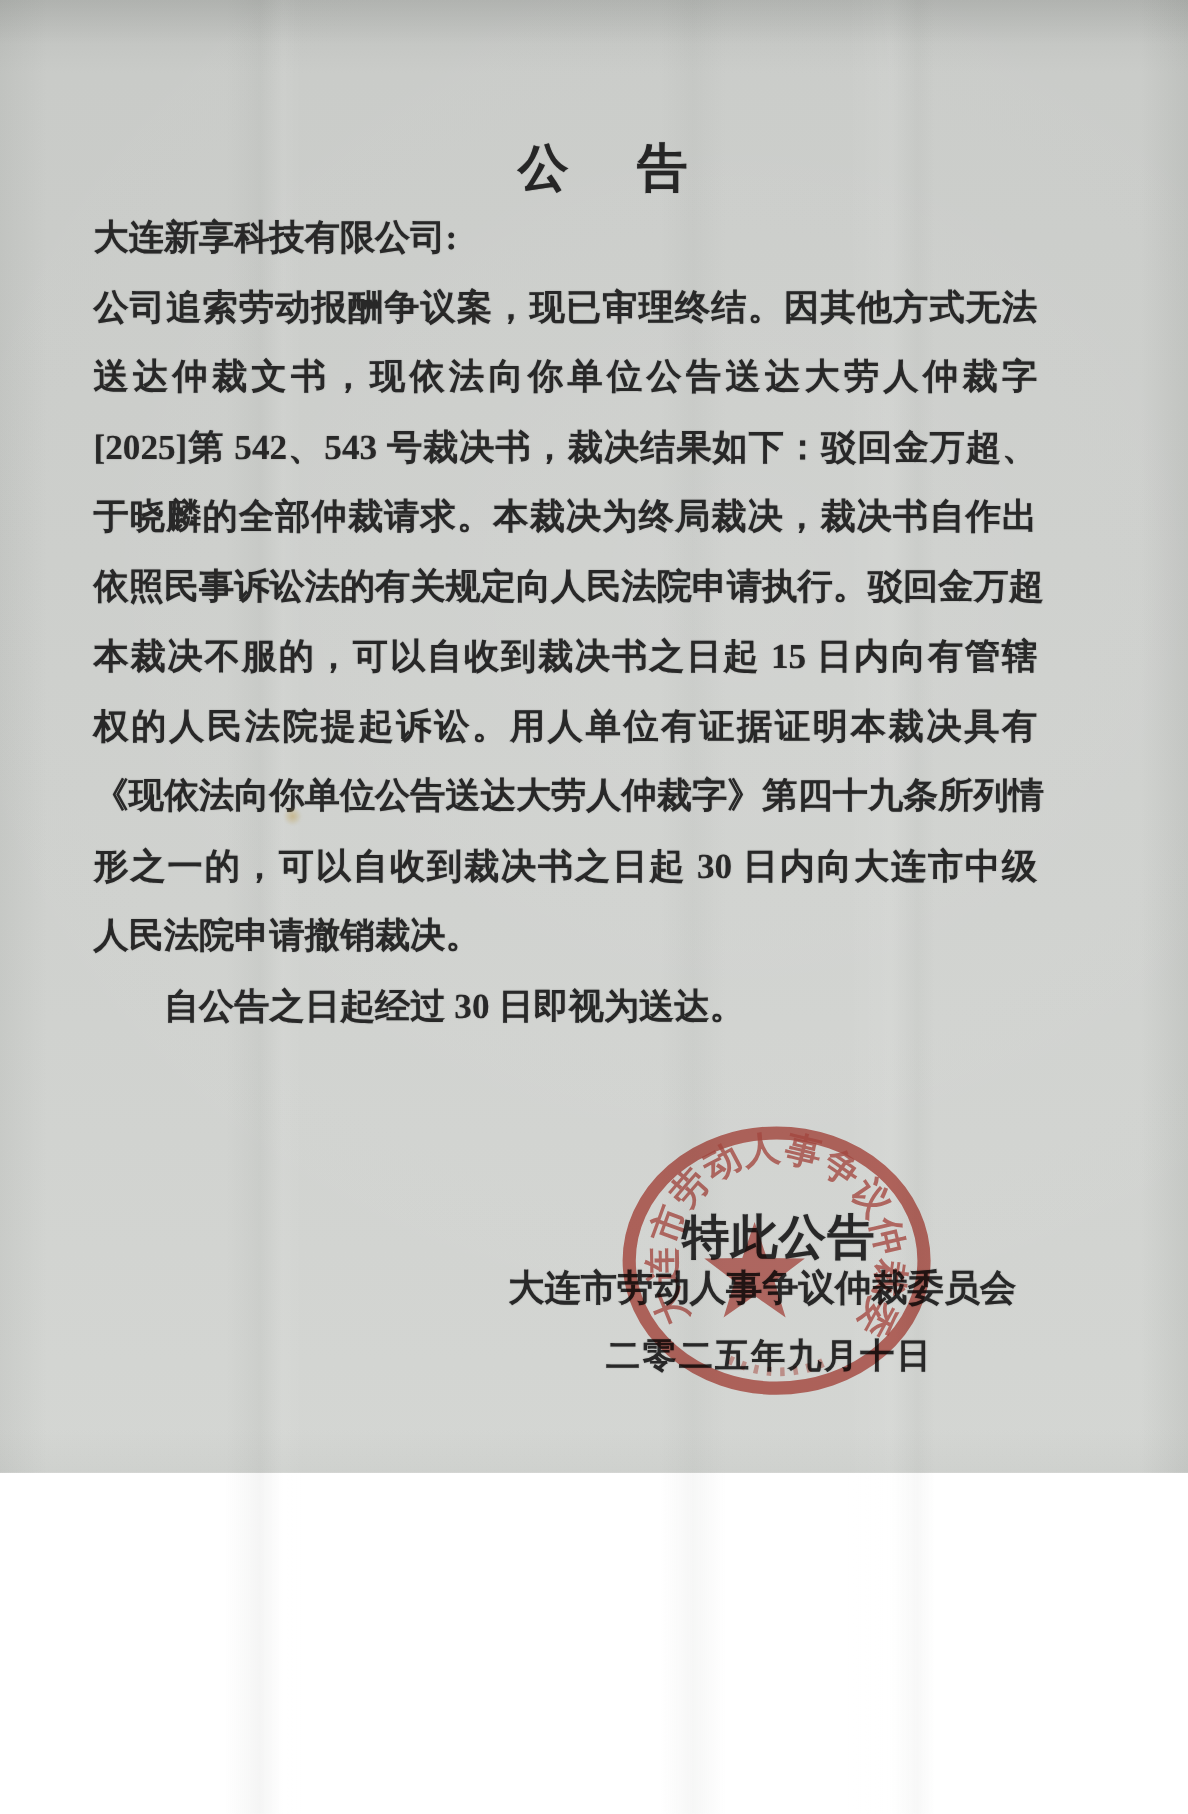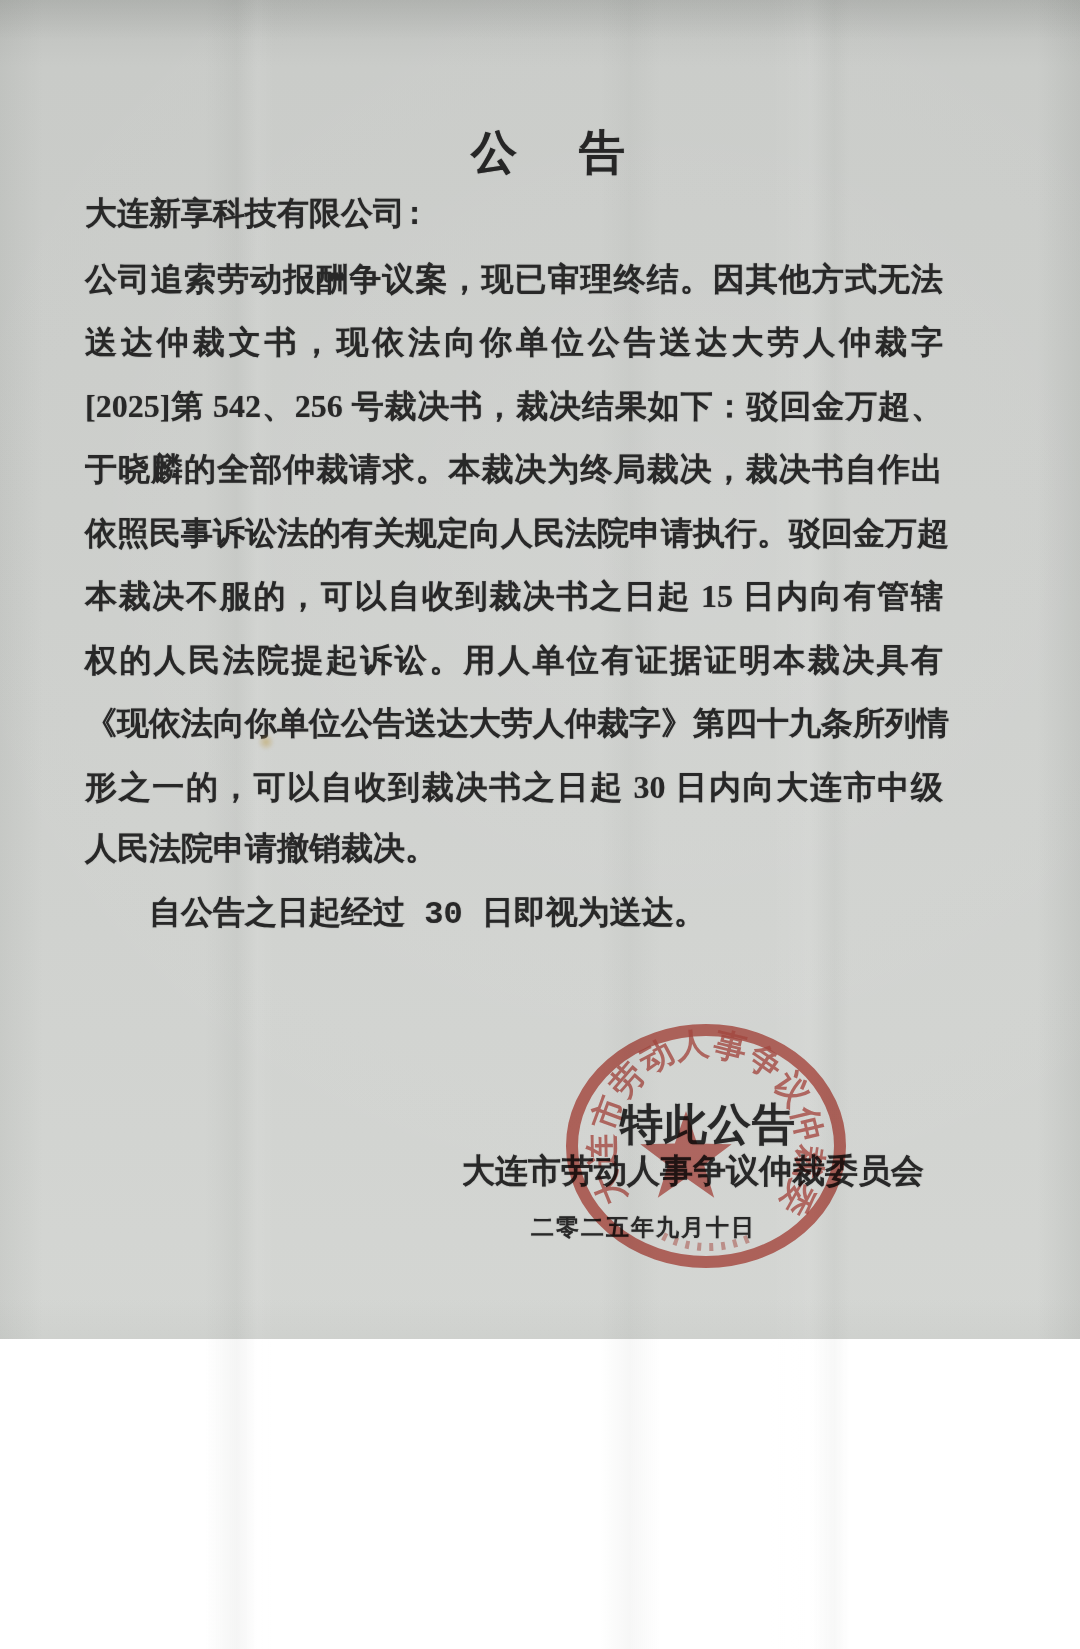--- a/index.html
+++ b/index.html
@@ -65,21 +65,20 @@
     text-shadow: 0 0 1.2px rgba(40,40,40,0.45);
   }
   .line {
     text-align: justify;
     text-align-last: justify;
     white-space: nowrap;
   }
   .line.short {
     text-align: center;
     text-align-last: left;
-    font-family: Liberation Mono, monospace;
   }
   .line.indent { text-indent: 64px; }
 
   .closing-phrase {
     position: absolute;
     top: 1096px;
     left: 620px;
     font-size: 43px;
     font-weight: 600;
     color: #282828;
@@ -91,22 +90,22 @@
     top: 1149px;
     left: 462px;
     font-size: 33px;
     font-weight: 600;
     color: #282828;
     text-shadow: 0 0 1.2px rgba(40,40,40,0.45);
   }
   .date-line {
     position: absolute;
     top: 1212px;
-    left: 531px;
-    font-size: 23px;
+    left: 551px;
+    font-size: 31px;
     font-weight: 600;
     letter-spacing: 2px;
     color: #282828;
     text-shadow: 0 0 1.2px rgba(40,40,40,0.45);
   }
 
   .seal {
     position: absolute;
     left: 560px;
     top: 1020px;
@@ -136,21 +135,21 @@
   <div class="streak s2"></div>
   <div class="streak s3"></div>
   <div class="vignette"></div>
 
   <div class="doc-title">公　告</div>
 
   <div class="doc-body">
     <div class="line short">大连新享科技有限公司:</div>
     <div class="line">公司追索劳动报酬争议案，现已审理终结。因其他方式无法</div>
     <div class="line">送达仲裁文书，现依法向你单位公告送达大劳人仲裁字</div>
-    <div class="line">[2025]第 542、256 号裁决书，裁决结果如下：驳回金万超、</div>
+    <div class="line">[2025]第 542、543 号裁决书，裁决结果如下：驳回金万超、</div>
     <div class="line">于晓麟的全部仲裁请求。本裁决为终局裁决，裁决书自作出</div>
     <div class="line">依照民事诉讼法的有关规定向人民法院申请执行。驳回金万超</div>
     <div class="line">本裁决不服的，可以自收到裁决书之日起 15 日内向有管辖</div>
     <div class="line">权的人民法院提起诉讼。用人单位有证据证明本裁决具有</div>
     <div class="line">《现依法向你单位公告送达大劳人仲裁字》第四十九条所列情</div>
     <div class="line">形之一的，可以自收到裁决书之日起 30 日内向大连市中级</div>
     <div class="line short">人民法院申请撤销裁决。</div>
     <div class="line short indent">自公告之日起经过 30 日即视为送达。</div>
   </div>
 

